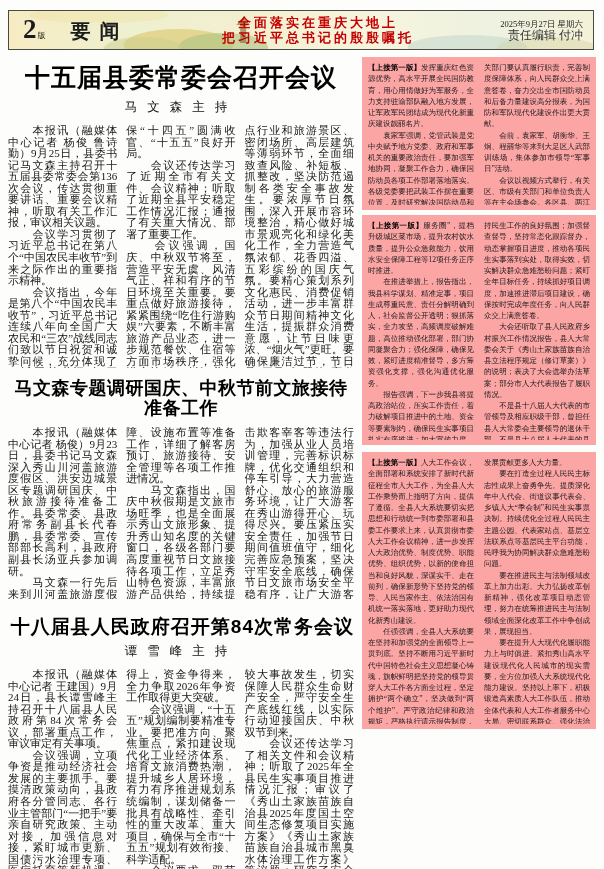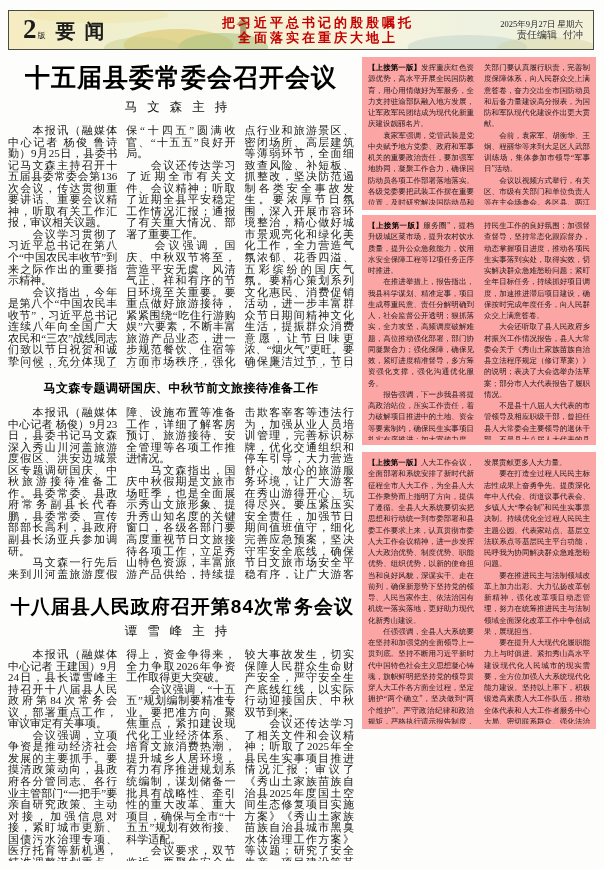--- a/index.html
+++ b/index.html
@@ -6,33 +6,33 @@
   .page{position:relative;width:604px;height:869px;background:#fdfdfb;margin:0 auto;overflow:hidden;
         font-family:"Liberation Serif",serif;color:#1c1c1c;}
   
   .masthead{position:absolute;left:8px;top:10px;width:586px;height:40px;border:1px solid #4a4a44;
             background:linear-gradient(90deg,#f6ecc2 0%,#eef0d0 22%,#f2efcf 40%,#f7f4de 60%,#eef2e0 82%,#f4f1d8 100%);
             display:flex;align-items:center;box-sizing:border-box;}
   .mast-art{position:absolute;left:0;top:0;width:100%;height:100%;pointer-events:none;}
   .mast-left{position:relative;display:flex;align-items:baseline;padding-left:14px;width:158px;flex:none;}
   .pageno{font-size:27px;font-weight:bold;line-height:1;}
   .pageno-unit{font-size:8px;margin-left:1px;}
-  .section-name{font-size:20px;font-weight:bold;letter-spacing:9px;margin-left:10px;
+  .section-name{font-size:20px;font-weight:bold;letter-spacing:9px;margin-left:25px;
                 font-family:"Liberation Serif",serif;}
   .mast-center{position:relative;flex:1;text-align:center;}
   .slogan{color:#c40000;font-family:"Liberation Sans",sans-serif;font-weight:bold;
           font-size:13px;line-height:15px;letter-spacing:3px;white-space:nowrap;}
   .mast-right{position:relative;width:128px;flex:none;text-align:right;padding-right:10px;
               font-size:8.5px;line-height:11px;color:#222;}
-  .mast-right .editor{font-size:10px;color:#333;font-family:Liberation Mono, monospace;}
+  .mast-right .editor{font-size:12px;color:#333;}
   
   .main-col{position:absolute;left:8px;top:57px;width:346px;}
   .a-title{font-family:"Liberation Sans",sans-serif;font-weight:bold;text-align:center;color:#000;}
   .t1{font-size:25px;line-height:36px;margin-top:2px;letter-spacing:1px;}
-  .t2{font-size:12px;line-height:20px;margin-top:10px;letter-spacing:0.5px;}
+  .t2{font-size:18px;line-height:20px;margin-top:10px;letter-spacing:0.5px;}
   .t3{font-size:19px;line-height:24px;margin-top:16px;letter-spacing:1px;text-align:right;}
   .a-sub{text-align:center;font-size:12.5px;line-height:16px;letter-spacing:10px;margin-top:4px;color:#111;}
   .a-body{display:flex;gap:9px;text-align:justify;}
   .b1{margin-top:10px;height:243px;}
   .b2{margin-top:9px;height:172px;}
   .b3{margin-top:10px;height:212px;}
   .col{width:109.3px;height:100%;overflow:hidden;font-size:11px;line-height:11.55px;
        white-space:pre-line;color:#161616;}
   
   .side-col{position:absolute;left:362px;top:57px;width:234px;}
@@ -59,22 +59,22 @@
       <ellipse cx="460" cy="36" rx="60" ry="12" fill="#b9d0c8" opacity="0.45"></ellipse>
       <ellipse cx="540" cy="37" rx="50" ry="11" fill="#d4cf9a" opacity="0.4"></ellipse>
       <ellipse cx="90" cy="4" rx="70" ry="8" fill="#efe3a8" opacity="0.5"></ellipse>
     </svg>
     <div class="mast-left">
       <span class="pageno">2</span>
       <span class="pageno-unit">版</span>
       <span class="section-name">要闻</span>
     </div>
     <div class="mast-center">
+      <div class="slogan">全面落实在重庆大地上</div>
       <div class="slogan">把习近平总书记的殷殷嘱托</div>
-      <div class="slogan">全面落实在重庆大地上</div>
     </div>
     <div class="mast-right">
       <div>2025年9月27日 星期六</div>
       <div class="editor">责任编辑 付冲</div>
     </div>
   </div>
 
   <div class="main-col">
 
     <div>

